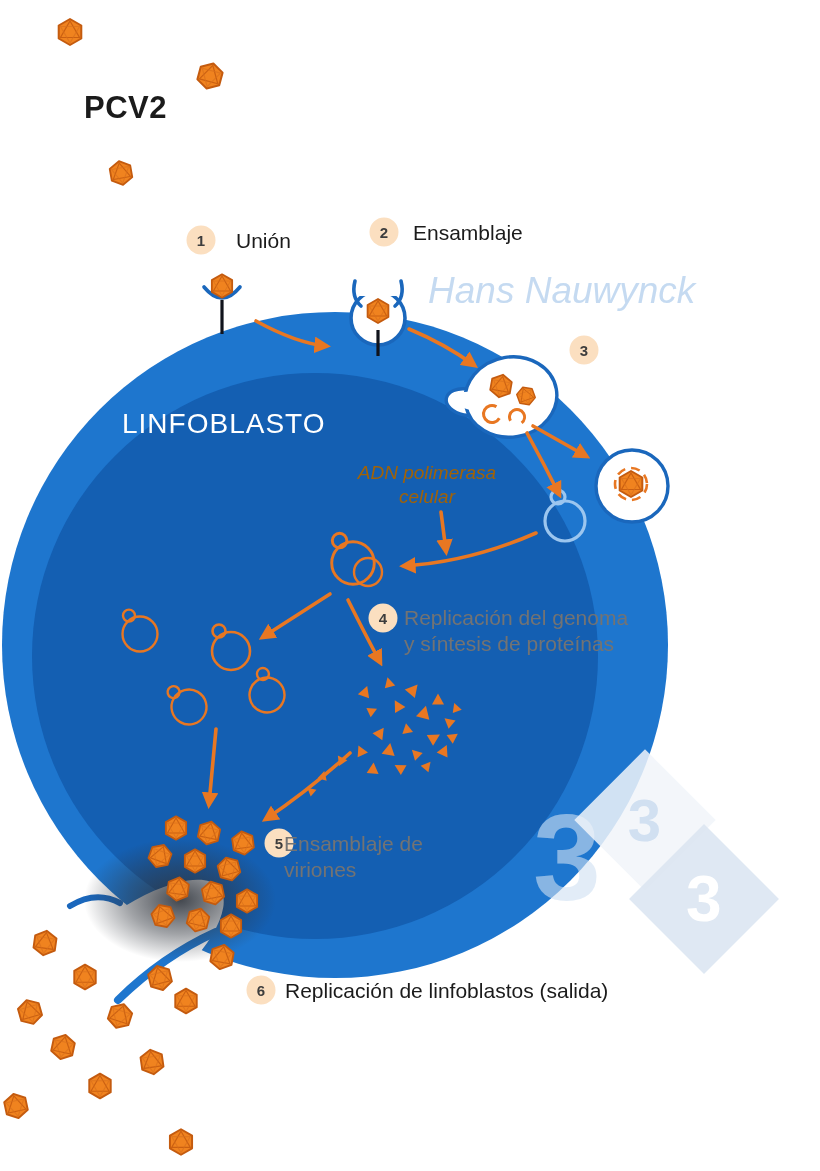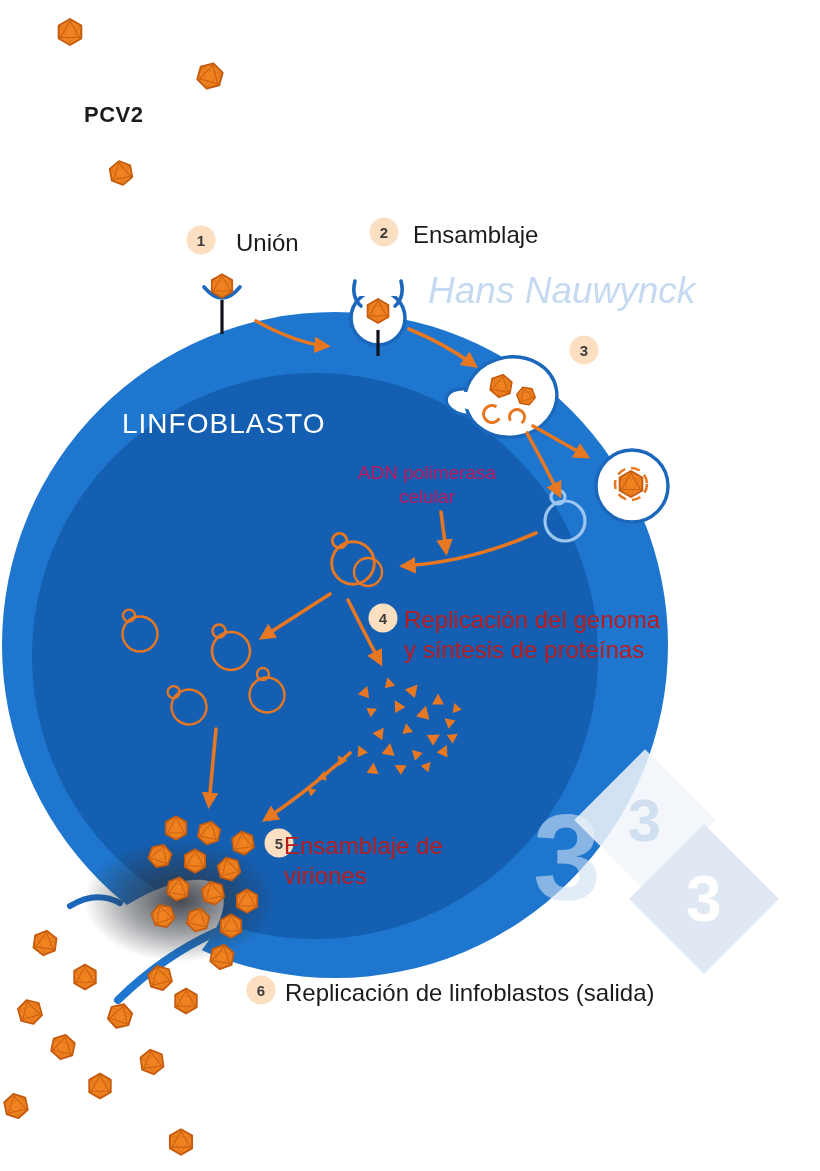--- a/index.html
+++ b/index.html
@@ -1,36 +1,36 @@
 <!DOCTYPE html>
 <html><head>
 <meta charset="utf-8">
 <style>
   * { margin:0; padding:0; box-sizing:border-box; }
   body { font-family:"Liberation Sans", sans-serif; background:#ffffff; }
   .canvas { position:relative; width:820px; height:1171px; background:#ffffff; overflow:hidden; }
   .abs { position:absolute; }
   svg.layer { position:absolute; left:0; top:0; }
 
-  .title { left:84px; top:90px; font-size:22px; font-weight:bold; color:#1b1b1b; letter-spacing:.5px;margin-top:12px; }
+  .title { left:84px; top:90px; font-size:31px; font-weight:bold; color:#1b1b1b; letter-spacing:.5px; }
 
   .badge { position:absolute; width:29px; height:29px; border-radius:50%;
            background:#FBDFC0; color:#3d3d3d; font-weight:bold; font-size:15px;
            display:flex; align-items:center; justify-content:center;
            transform:translate(-50%,-50%); }
 
-  .steplabel { position:absolute; font-size:24px; color:#1b1b1b;
+  .steplabel { position:absolute; font-size:21px; color:#1b1b1b;
                white-space:pre-line; line-height:1.26; }
-  .steplabel.white { color:#b91c1c; }
+  .steplabel.white { color:#737373; }
 
   .cell-label { left:122px; top:408px; font-size:28px; font-weight:normal;
                 color:#ffffff; letter-spacing:1px; }
 
   .enzyme { left:427px; top:461px; transform:translateX(-50%); text-align:center;
-            color:#be185d; font-size:19px; white-space:pre-line; line-height:1.26; }
+            color:#a16207; font-size:19px; white-space:pre-line; line-height:1.26;font-style:italic; }
 
   .wm-author { left:428px; top:270px; font-size:37px; color:#B7D2EE; opacity:.8; white-space:nowrap;font-style:italic; }
 
   .wm-3-big { left:533px; top:797px; font-size:122px; font-weight:bold;
               color:#CFE0F2; opacity:.6; line-height:1; }
 
   .wm-diamond { position:absolute; display:flex; align-items:center; justify-content:center;
                 font-weight:bold; transform:rotate(45deg); }
   .wm-diamond span { transform:rotate(-45deg); }
   .d1 { left:595px; top:770px; width:100px; height:100px; background:#F1F5FA;

